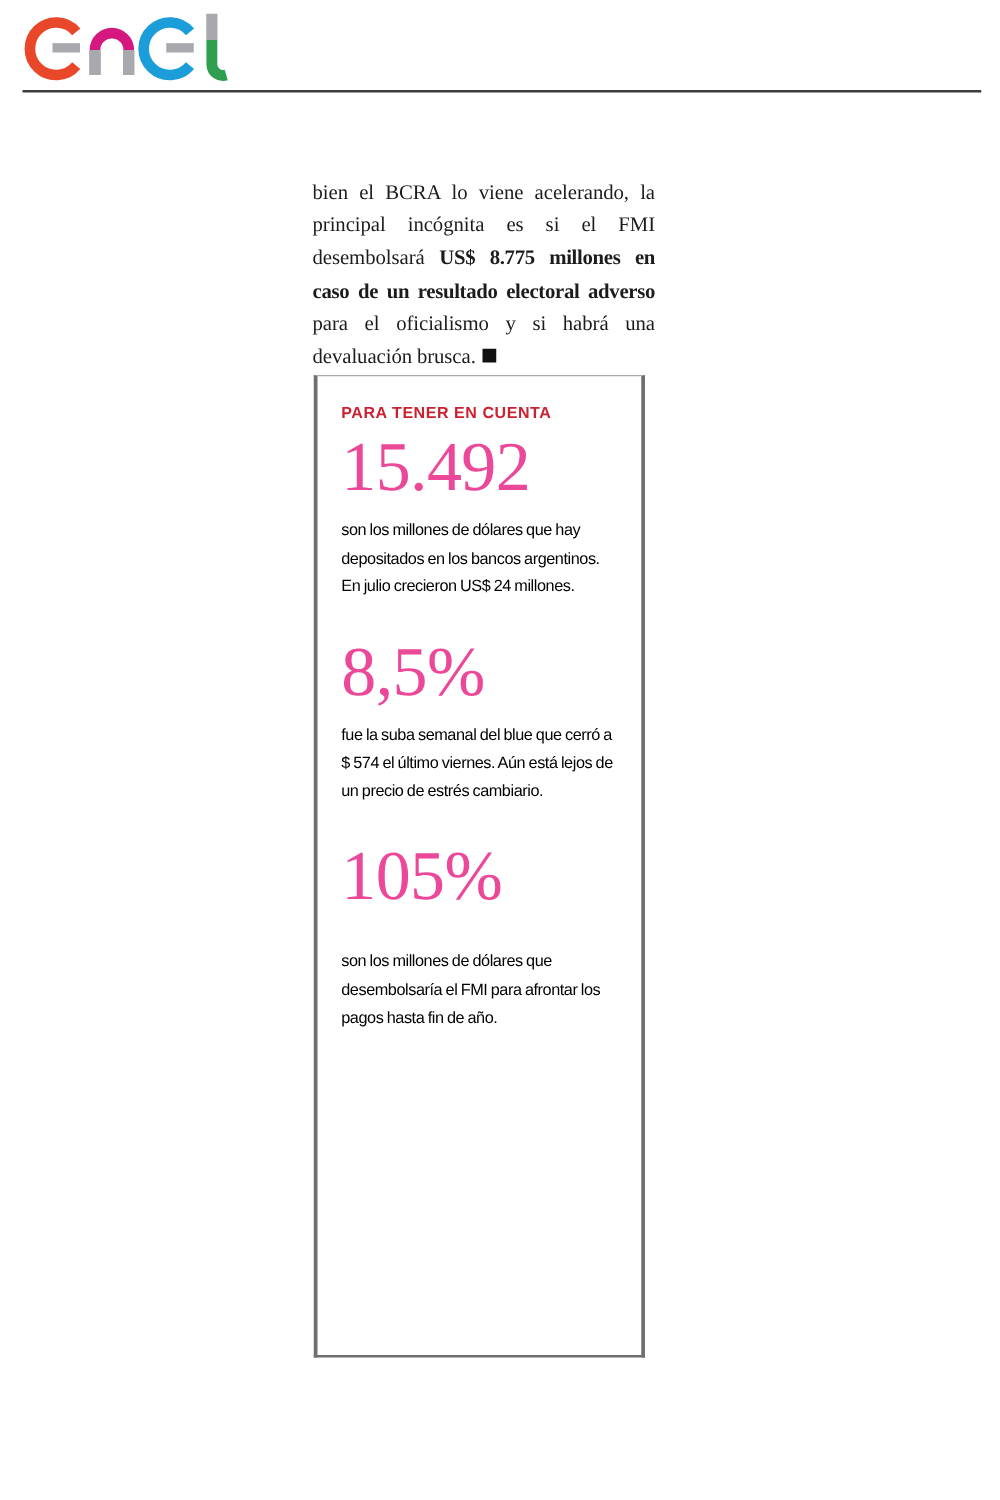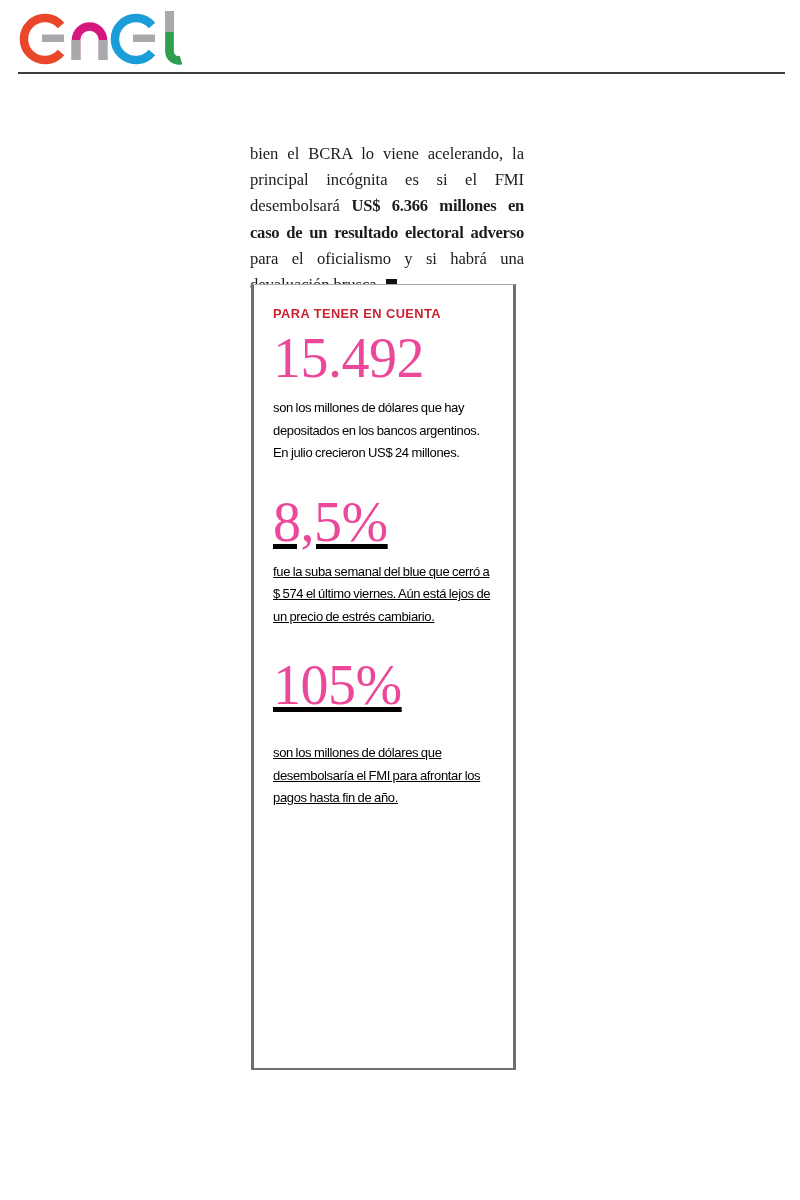--- a/index.html
+++ b/index.html
@@ -71,21 +71,21 @@
     margin-left: 5px;
     position: relative;
     top: 0px;
     vertical-align: baseline;
   }
 
   
   #fact-box {
     position: absolute;
     left: 251px;
-    top: 284px;
+    top: 300px;
     width: 265px;
     height: 786px;
     box-sizing: border-box;
     background: #ffffff;
     border-top: 1px solid #a9a9a9;
     border-bottom: 2px solid #6f6f6f;
     border-left: 3px solid #6f6f6f;
     border-right: 3px solid #6f6f6f;
   }
   #fact-box-inner {
@@ -96,21 +96,21 @@
     font-family: "Liberation Sans", sans-serif;
     font-weight: bold;
     font-size: 12.8px;
     letter-spacing: 0.45px;
     color: #cb2130;
     margin: 0 0 6px 0;
     line-height: 16px;
   }
 
   .stat-block { margin: 0; }
-  .stat-block.gap { margin-top: 27px; text-decoration: underline; }
+  .stat-block.gap { margin-top: 27px; }
 
   .stat-number {
     font-family: "Liberation Serif", serif;
     font-size: 56px;
     line-height: 60px;
     color: #ec4899;
     letter-spacing: -0.5px;
     margin: 0 0 9px 0;
     font-weight: normal;
   }
@@ -154,21 +154,21 @@
         <rect x="147" y="3" width="9" height="21" fill="#a7a9ac"></rect>
         <path d="M151.5,24 L151.5,44 A9,9 0 0 0 163,52" fill="none" stroke="#2f9e4f" stroke-width="8.7" stroke-linecap="butt"></path>
       </g>
     </svg>
   </div>
 
   <div id="header-rule"></div>
 </div>
 
 <div id="article-column">
-  <p id="article-paragraph"><span>bien el BCRA lo viene acelerando, la principal incógnita es si el FMI desembolsará </span><span class="bold-run">US$ 6.366 millones en caso de un resultado electoral adverso</span><span> para el oficialismo y si habrá una devaluación brusca.</span><span class="end-marker"></span></p>
+  <p id="article-paragraph"><span>bien el BCRA lo viene acelerando, la principal incógnita es si el FMI desembolsará </span><span class="bold-run">US$ 8.775 millones en caso de un resultado electoral adverso</span><span> para el oficialismo y si habrá una devaluación brusca.</span><span class="end-marker"></span></p>
 </div>
 
 <div id="fact-box">
   <div id="fact-box-inner">
 
     <div id="fact-box-kicker">PARA TENER EN CUENTA</div>
 
     <div class="stat-block">
       <div class="stat-number">15.492</div>
       <p class="stat-desc">son los millones de dólares que hay depositados en los bancos argentinos. En julio crecieron US$ 24 millones.</p>

